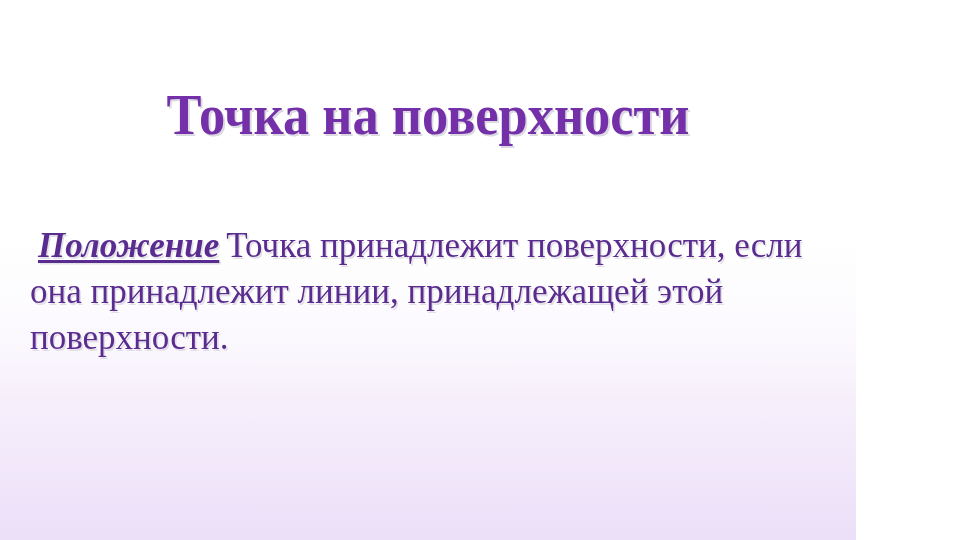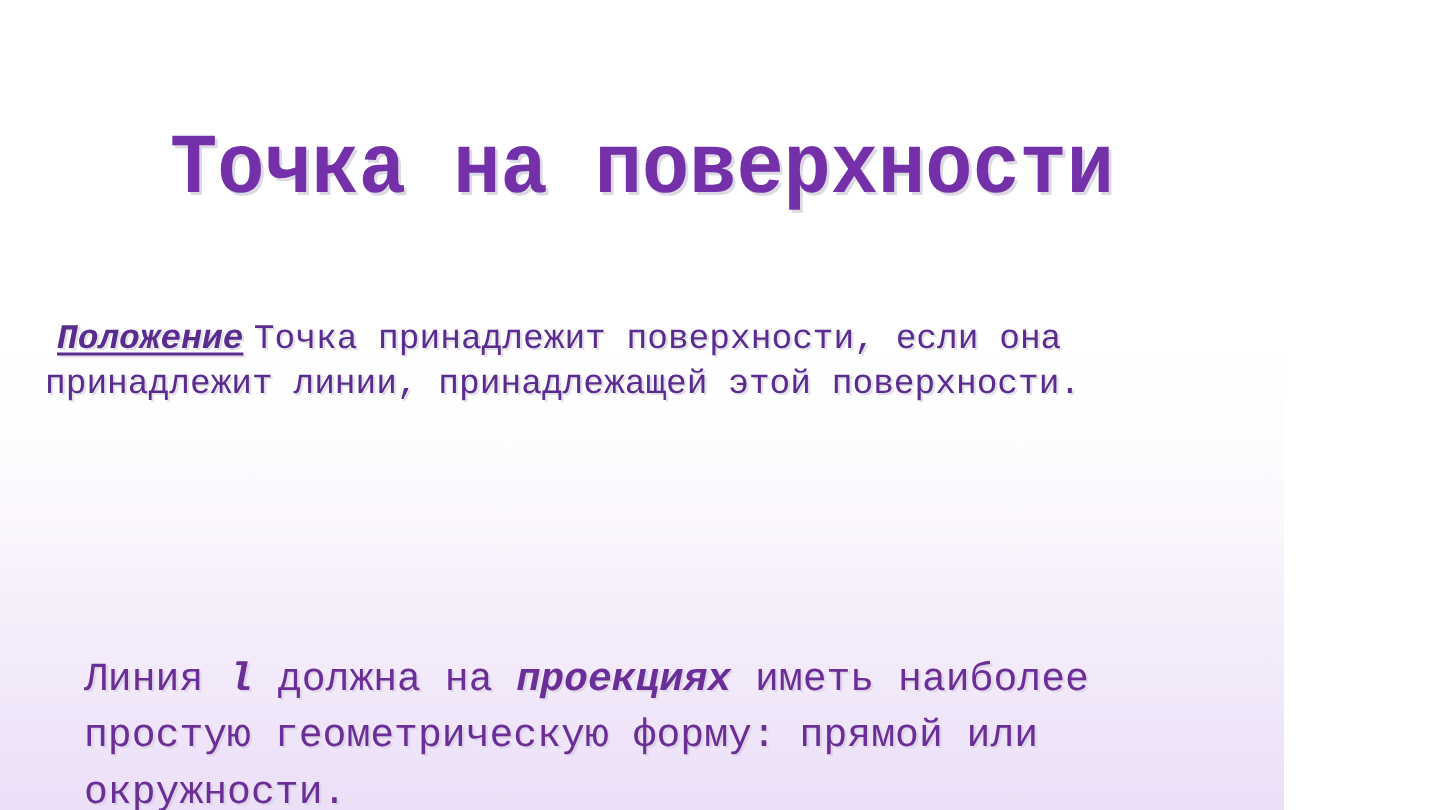--- a/index.html
+++ b/index.html
@@ -7,21 +7,21 @@
     margin: 0;
     padding: 0;
     background: #ffffff;
   }
 
   #slide {
     position: relative;
     width: 856px;
     height: 540px;
     overflow: hidden;
-    font-family: Liberation Mono, monospace;
+    font-family: Liberation Serif, serif;
     
     background: linear-gradient(
         to bottom,
         #ffffff 0%,
         #ffffff 44%,
         #fdfcfe 55%,
         #faf6fd 66%,
         #f6effb 74%,
         #f2e9fa 84%,
         #eee3f9 93%,
@@ -44,21 +44,21 @@
     text-shadow: 2px 2px 0 rgba(190,185,200,0.55);
     white-space: nowrap;
   }
 
   
   .definition-block {
     position: absolute;
     left: 30px;
     right: 22px;
     top: 188px;
-    font-size: 23px;
+    font-size: 35px;
     line-height: 1.32;
     color: #5B2C8F;
     text-shadow: 1.5px 1.5px 0 rgba(200,195,210,0.5);
     text-align: left;
   }
   .definition-term {
     font-weight: bold;
     font-style: italic;
     text-decoration: underline;
     text-underline-offset: 3px;
@@ -123,17 +123,14 @@
 
 <div id="slide">
 
   <h1 class="slide-title">Точка на поверхности</h1>
 
   <p class="definition-block">
     <span class="definition-term">Положение</span><span class="definition-body">Точка принадлежит поверхности, если она принадлежит линии, принадлежащей этой поверхности.</span>
   </p>
 
 
-  <p class="note-block">
-    <span>Линия </span><span class="em-italic">l</span><span> должна на </span><span class="em-bold-italic">проекциях</span><span> иметь наиболее простую геометрическую форму: прямой или окружности.</span>
-  </p>
 
 </div>
 
 </body></html>

